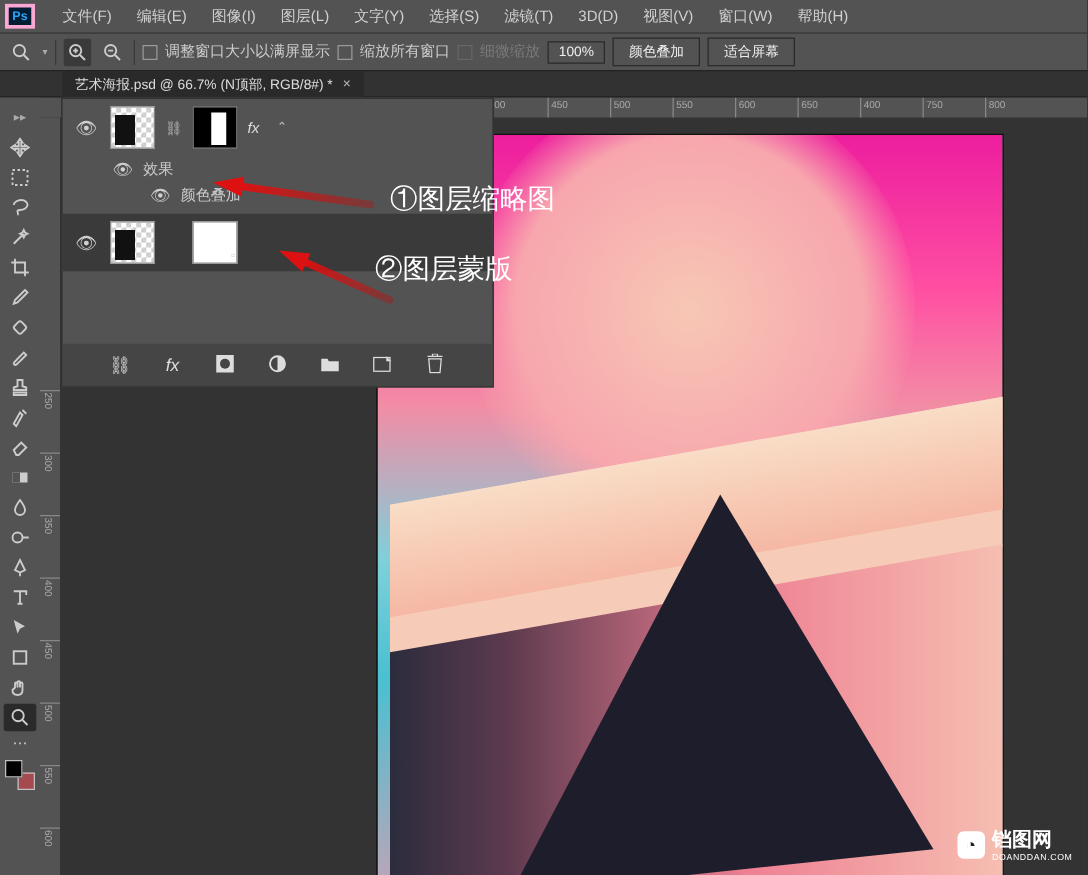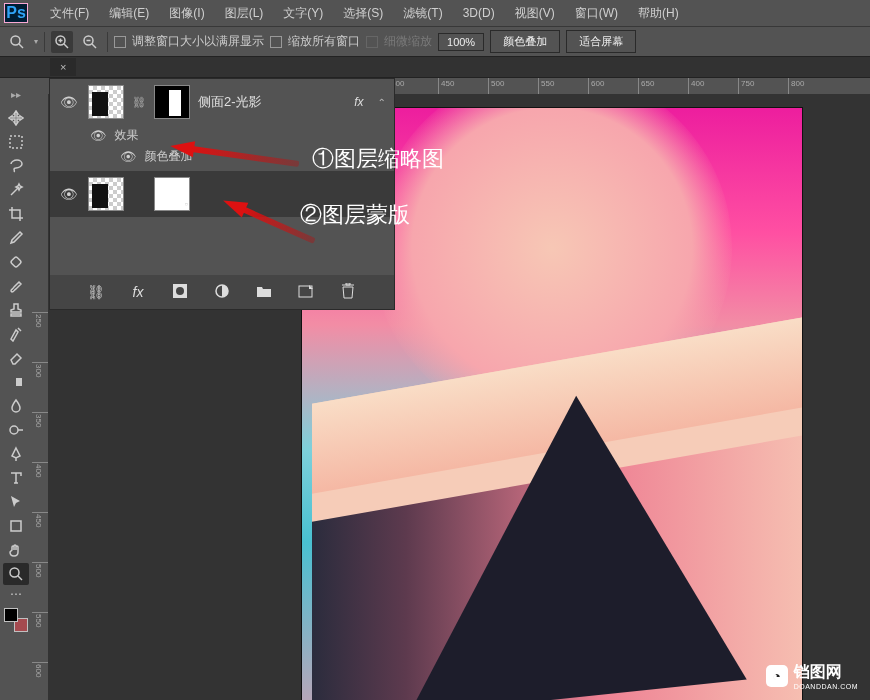--- a/index.html
+++ b/index.html
@@ -1,19 +1,19 @@
 <!DOCTYPE html>
 <html><head>
 <meta charset="utf-8">
 <style>
 * { margin: 0; padding: 0; box-sizing: border-box; font-family: "Microsoft YaHei", Arial, sans-serif; }
 body { width: 870px; height: 700px; background: #333333; overflow: hidden; color: #d0d0d0; font-size: 12px; position: relative; }
 
 .menubar { height: 26px; background: #535353; display: flex; align-items: center; padding-left: 4px; }
-.ps-logo { width: 24px; height: 20px; background: #001d33; color: #2fa3f7; display: flex; align-items: center; justify-content: center; font-weight: bold; font-size: 16px; border: 1px solid #f9a8d4; margin-right: 12px; }
+.ps-logo { width: 24px; height: 20px; background: #001d33; color: #2fa3f7; display: flex; align-items: center; justify-content: center; font-weight: bold; font-size: 10px; border: 3px solid #f9a8d4; margin-right: 12px; }
 .menu-item { padding: 4px 10px; cursor: default; white-space: nowrap; }
 
 .optbar { height: 30px; background: #535353; display: flex; align-items: center; padding-left: 6px; gap: 6px; border-top: 1px solid #383838; }
 .tool-icon { width: 22px; height: 22px; display: flex; align-items: center; justify-content: center; }
 .optbar .sep { width: 1px; height: 20px; background: #3a3a3a; }
 .chk { width: 12px; height: 12px; border: 1px solid #999; display: inline-block; margin-right: 6px; }
 .opt-label { display: flex; align-items: center; font-size: 12px; color: #ccc; }
 .pct-box { border: 1px solid #2a2a2a; padding: 2px 8px; font-size: 11px; color: #eee; }
 .opt-btn { border: 1px solid #2a2a2a; padding: 3px 12px; font-size: 11px; color: #eee; background: #535353; }
 .disabled { color: #7a7a7a; }
@@ -134,20 +134,21 @@
       <span class="chk" style="border-color:#666;"></span>
       <span>细微缩放</span>
     </label>
   <div class="pct-box">100%</div>
   <div class="opt-btn">颜色叠加</div>
   <div class="opt-btn">适合屏幕</div>
 </div>
 
 <div class="tabbar">
   <div class="tab">
+    <span>艺术海报.psd @ 66.7% (N顶部, RGB/8#) *</span>
     <span class="tab-close">×</span>
   </div>
 </div>
 
 <div class="workarea">
 
   <div class="toolbar">
     <div class="tool" style="font-size:10px;color:#aaa;">▸▸</div>
     <div class="tool">
         <svg class="ico" viewBox="0 0 16 16">
@@ -333,21 +334,20 @@
 </div>
 
 <div class="panel">
   <div class="layer-row">
     <div class="vis-col">
         <span class="eye">👁</span>
       </div>
     <div class="thumb checker"></div>
     <span class="link-icon">⛓</span>
     <div class="thumb mask"></div>
-    <span class="layer-name">侧面2-光影</span>
     <span class="fx-label">fx</span>
     <span class="collapse">⌃</span>
   </div>
   <div class="layer-row indent" style="padding-top:2px;padding-bottom:2px;">
     <span class="eye" style="font-size:13px;">👁</span>
     <span class="sub-label">效果</span>
   </div>
   <div class="layer-row indent" style="padding-top:2px;padding-bottom:6px;padding-left:70px;">
     <span class="eye" style="font-size:13px;">👁</span>
     <span class="sub-label">颜色叠加</span>

